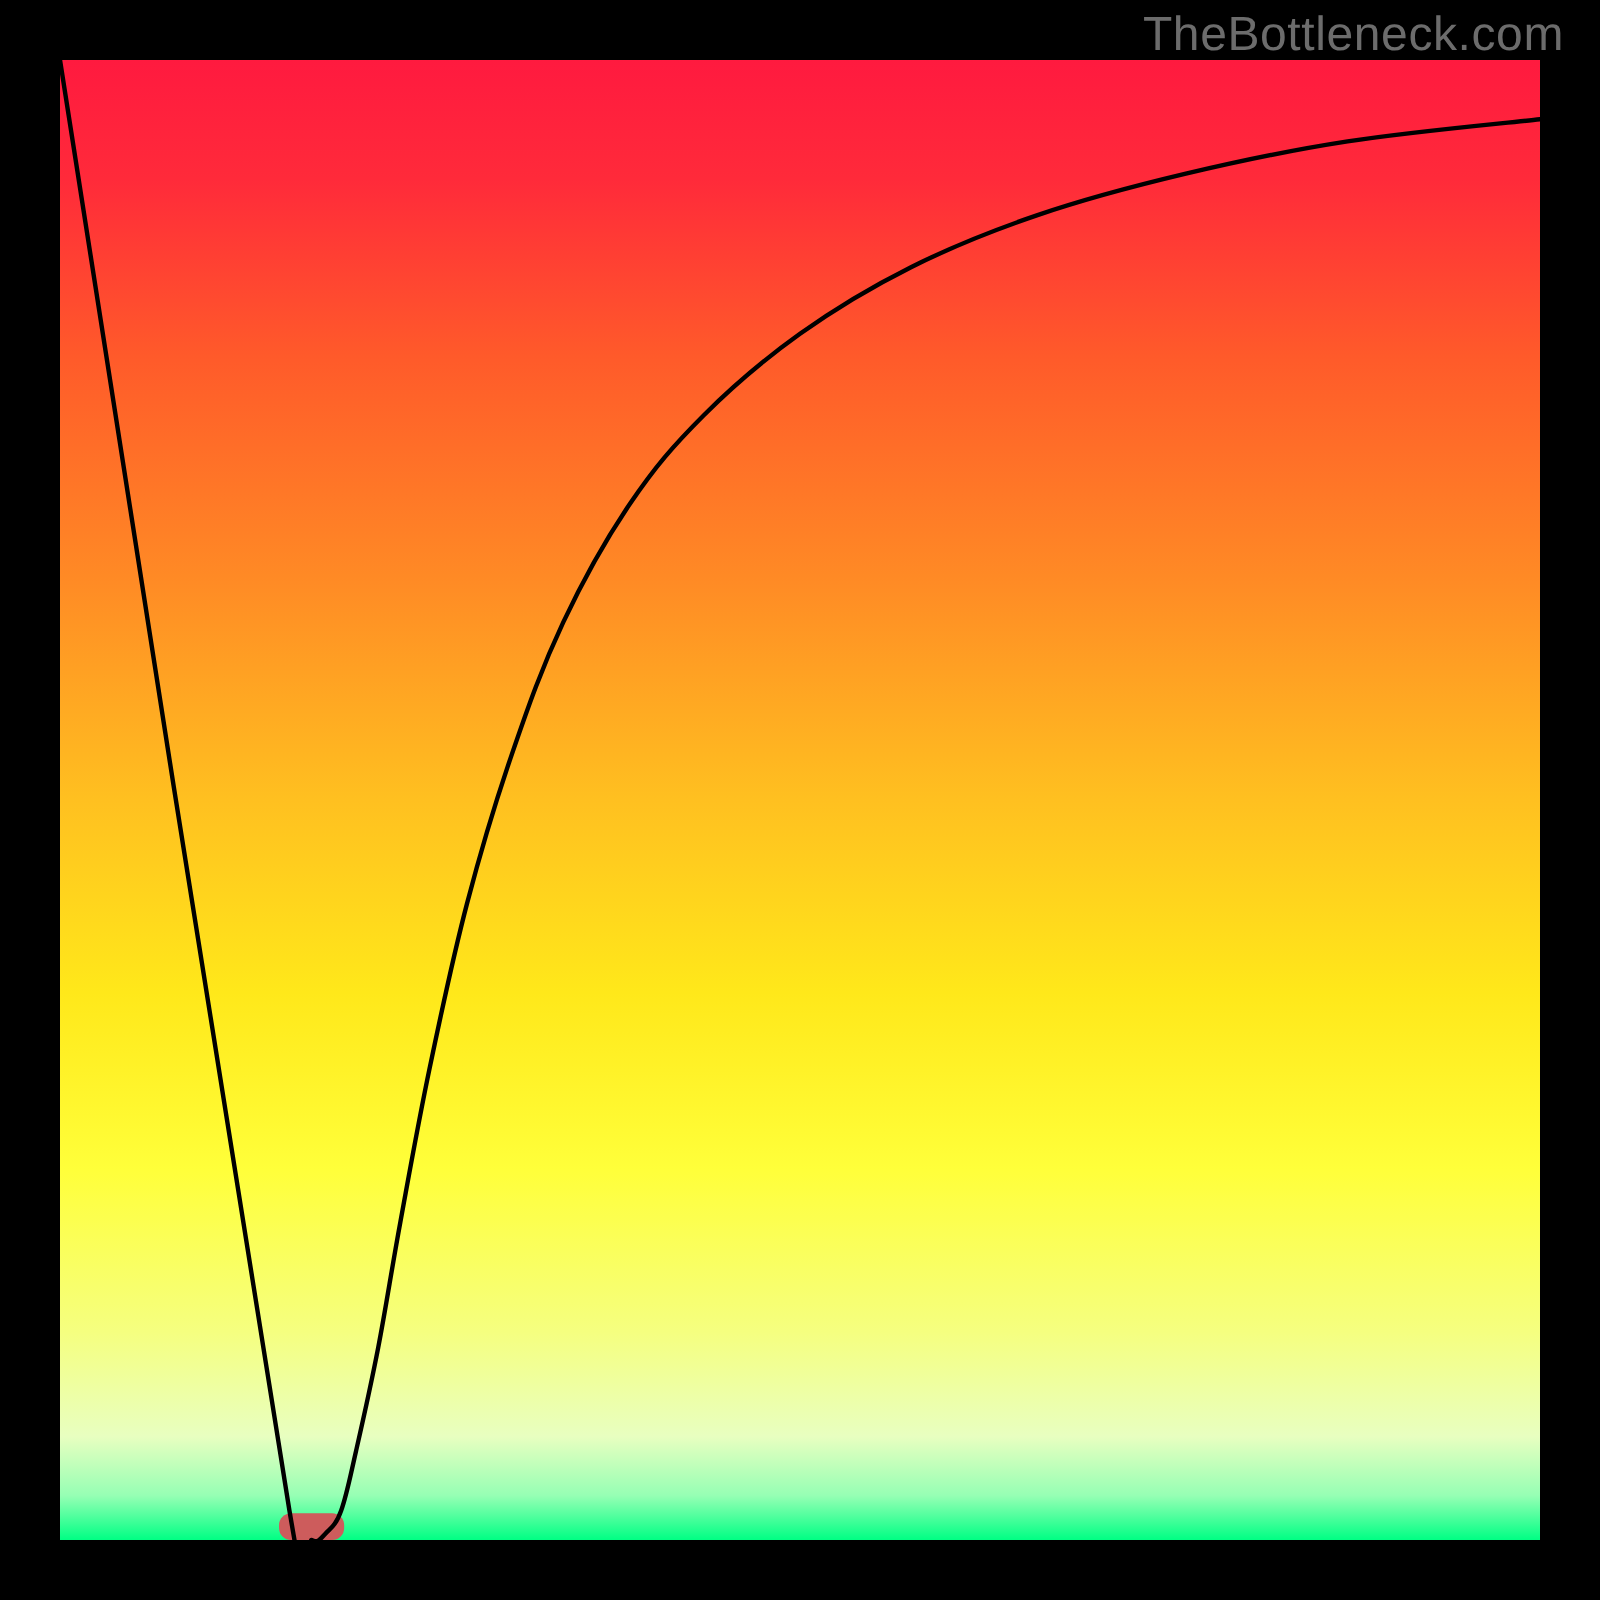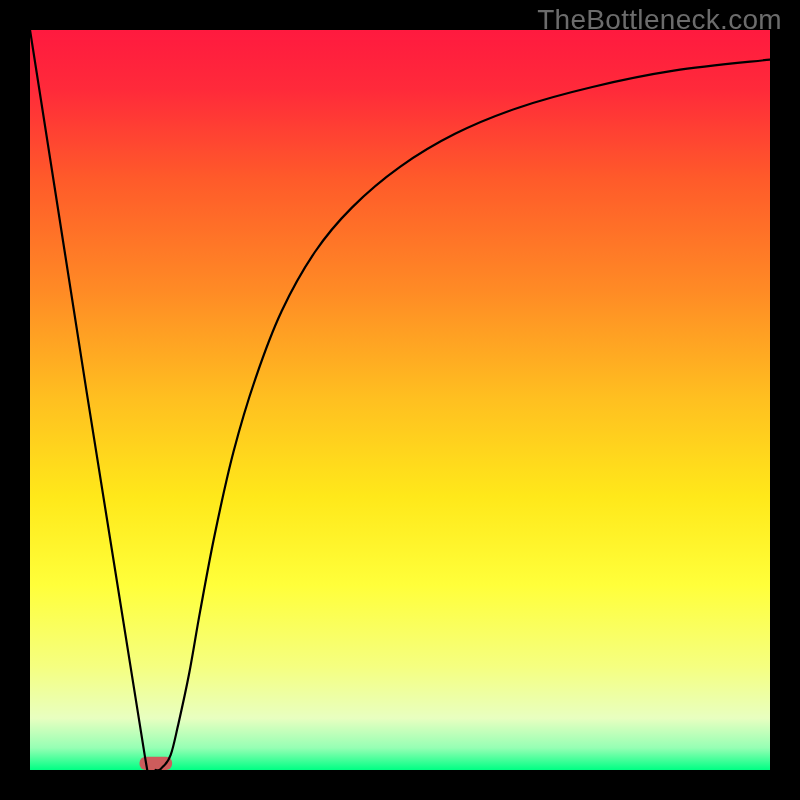--- a/index.html
+++ b/index.html
@@ -17,21 +17,21 @@
     left: 0;
     width: 800px;
     height: 800px;
     background: #000;
   }
   .watermark {
     position: absolute;
     top: 4px;
     right: 18px;
     color: #6c6c6c;
-    font-size: 28px;
+    font-size: 24px;
     font-weight: 500;
     letter-spacing: 0.3px;
     z-index: 10;
   }
   svg.plot {
     position: absolute;
     top: 30px;
     left: 30px;
     width: 740px;
     height: 740px;

